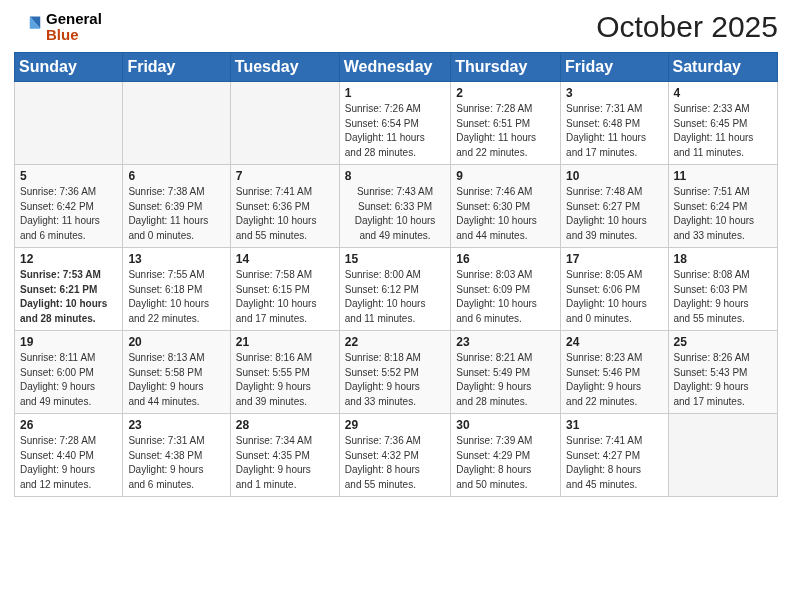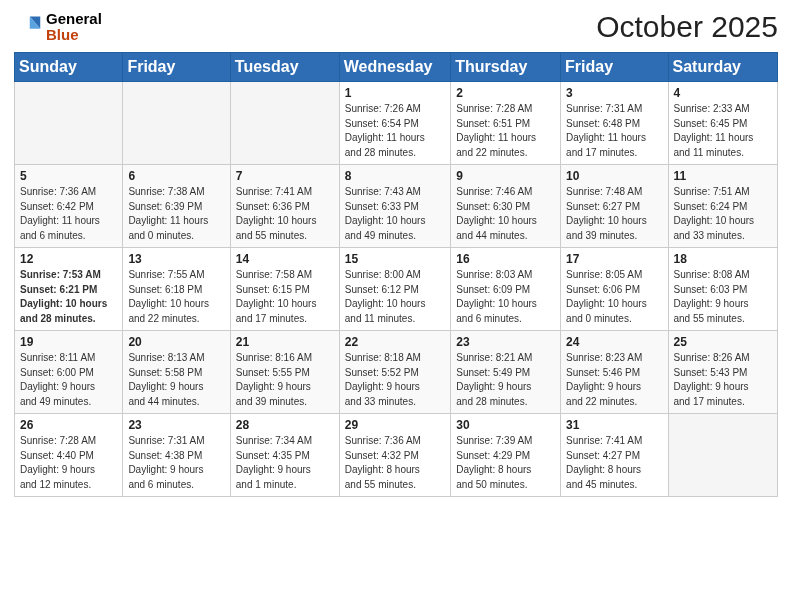--- a/index.html
+++ b/index.html
@@ -177,21 +177,21 @@
           </td>
           <td>
             <div class="day-number">7</div>
             <div class="day-info" style="white-space: pre-line;">Sunrise: 7:41 AM
 Sunset: 6:36 PM
 Daylight: 10 hours
 and 55 minutes.</div>
           </td>
           <td>
             <div class="day-number">8</div>
-            <div class="day-info" style="white-space: pre-line;">Sunrise: 7:43 AM
+            <div class="day-info" style="white-space: pre-line; text-align: center;">Sunrise: 7:43 AM
 Sunset: 6:33 PM
 Daylight: 10 hours
 and 49 minutes.</div>
           </td>
           <td>
             <div class="day-number">9</div>
             <div class="day-info" style="white-space: pre-line;">Sunrise: 7:46 AM
 Sunset: 6:30 PM
 Daylight: 10 hours
 and 44 minutes.</div>

